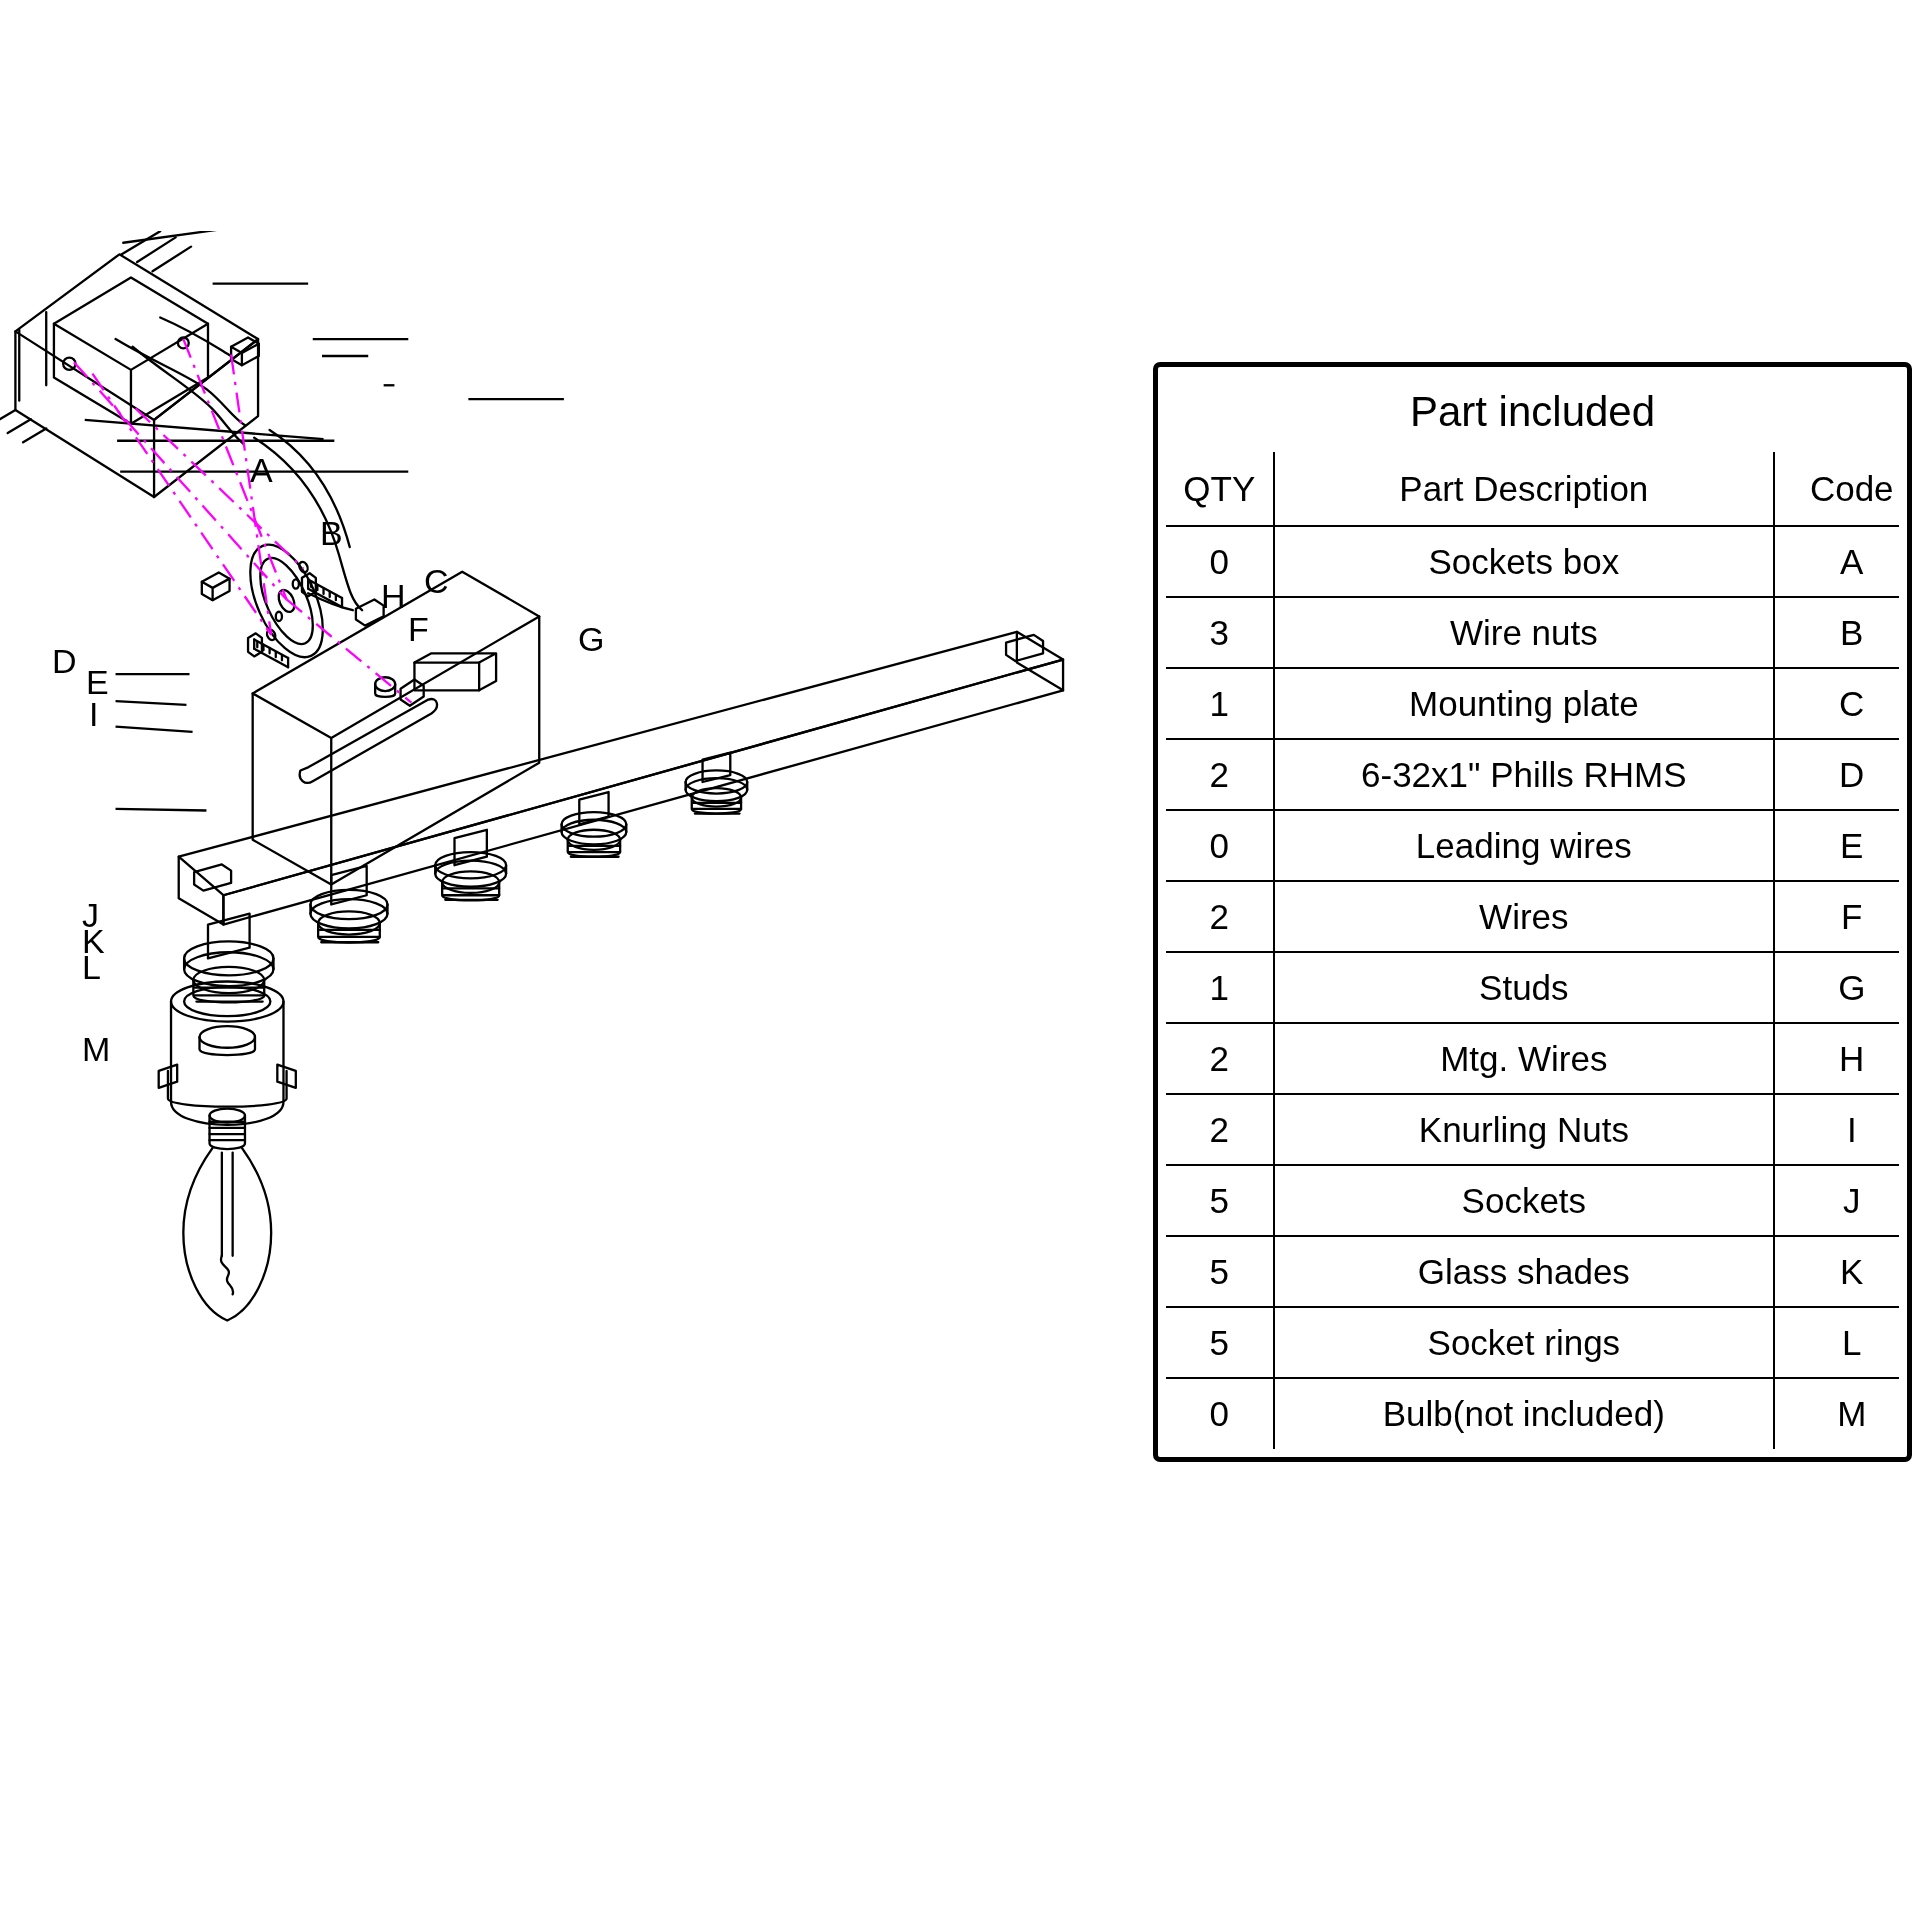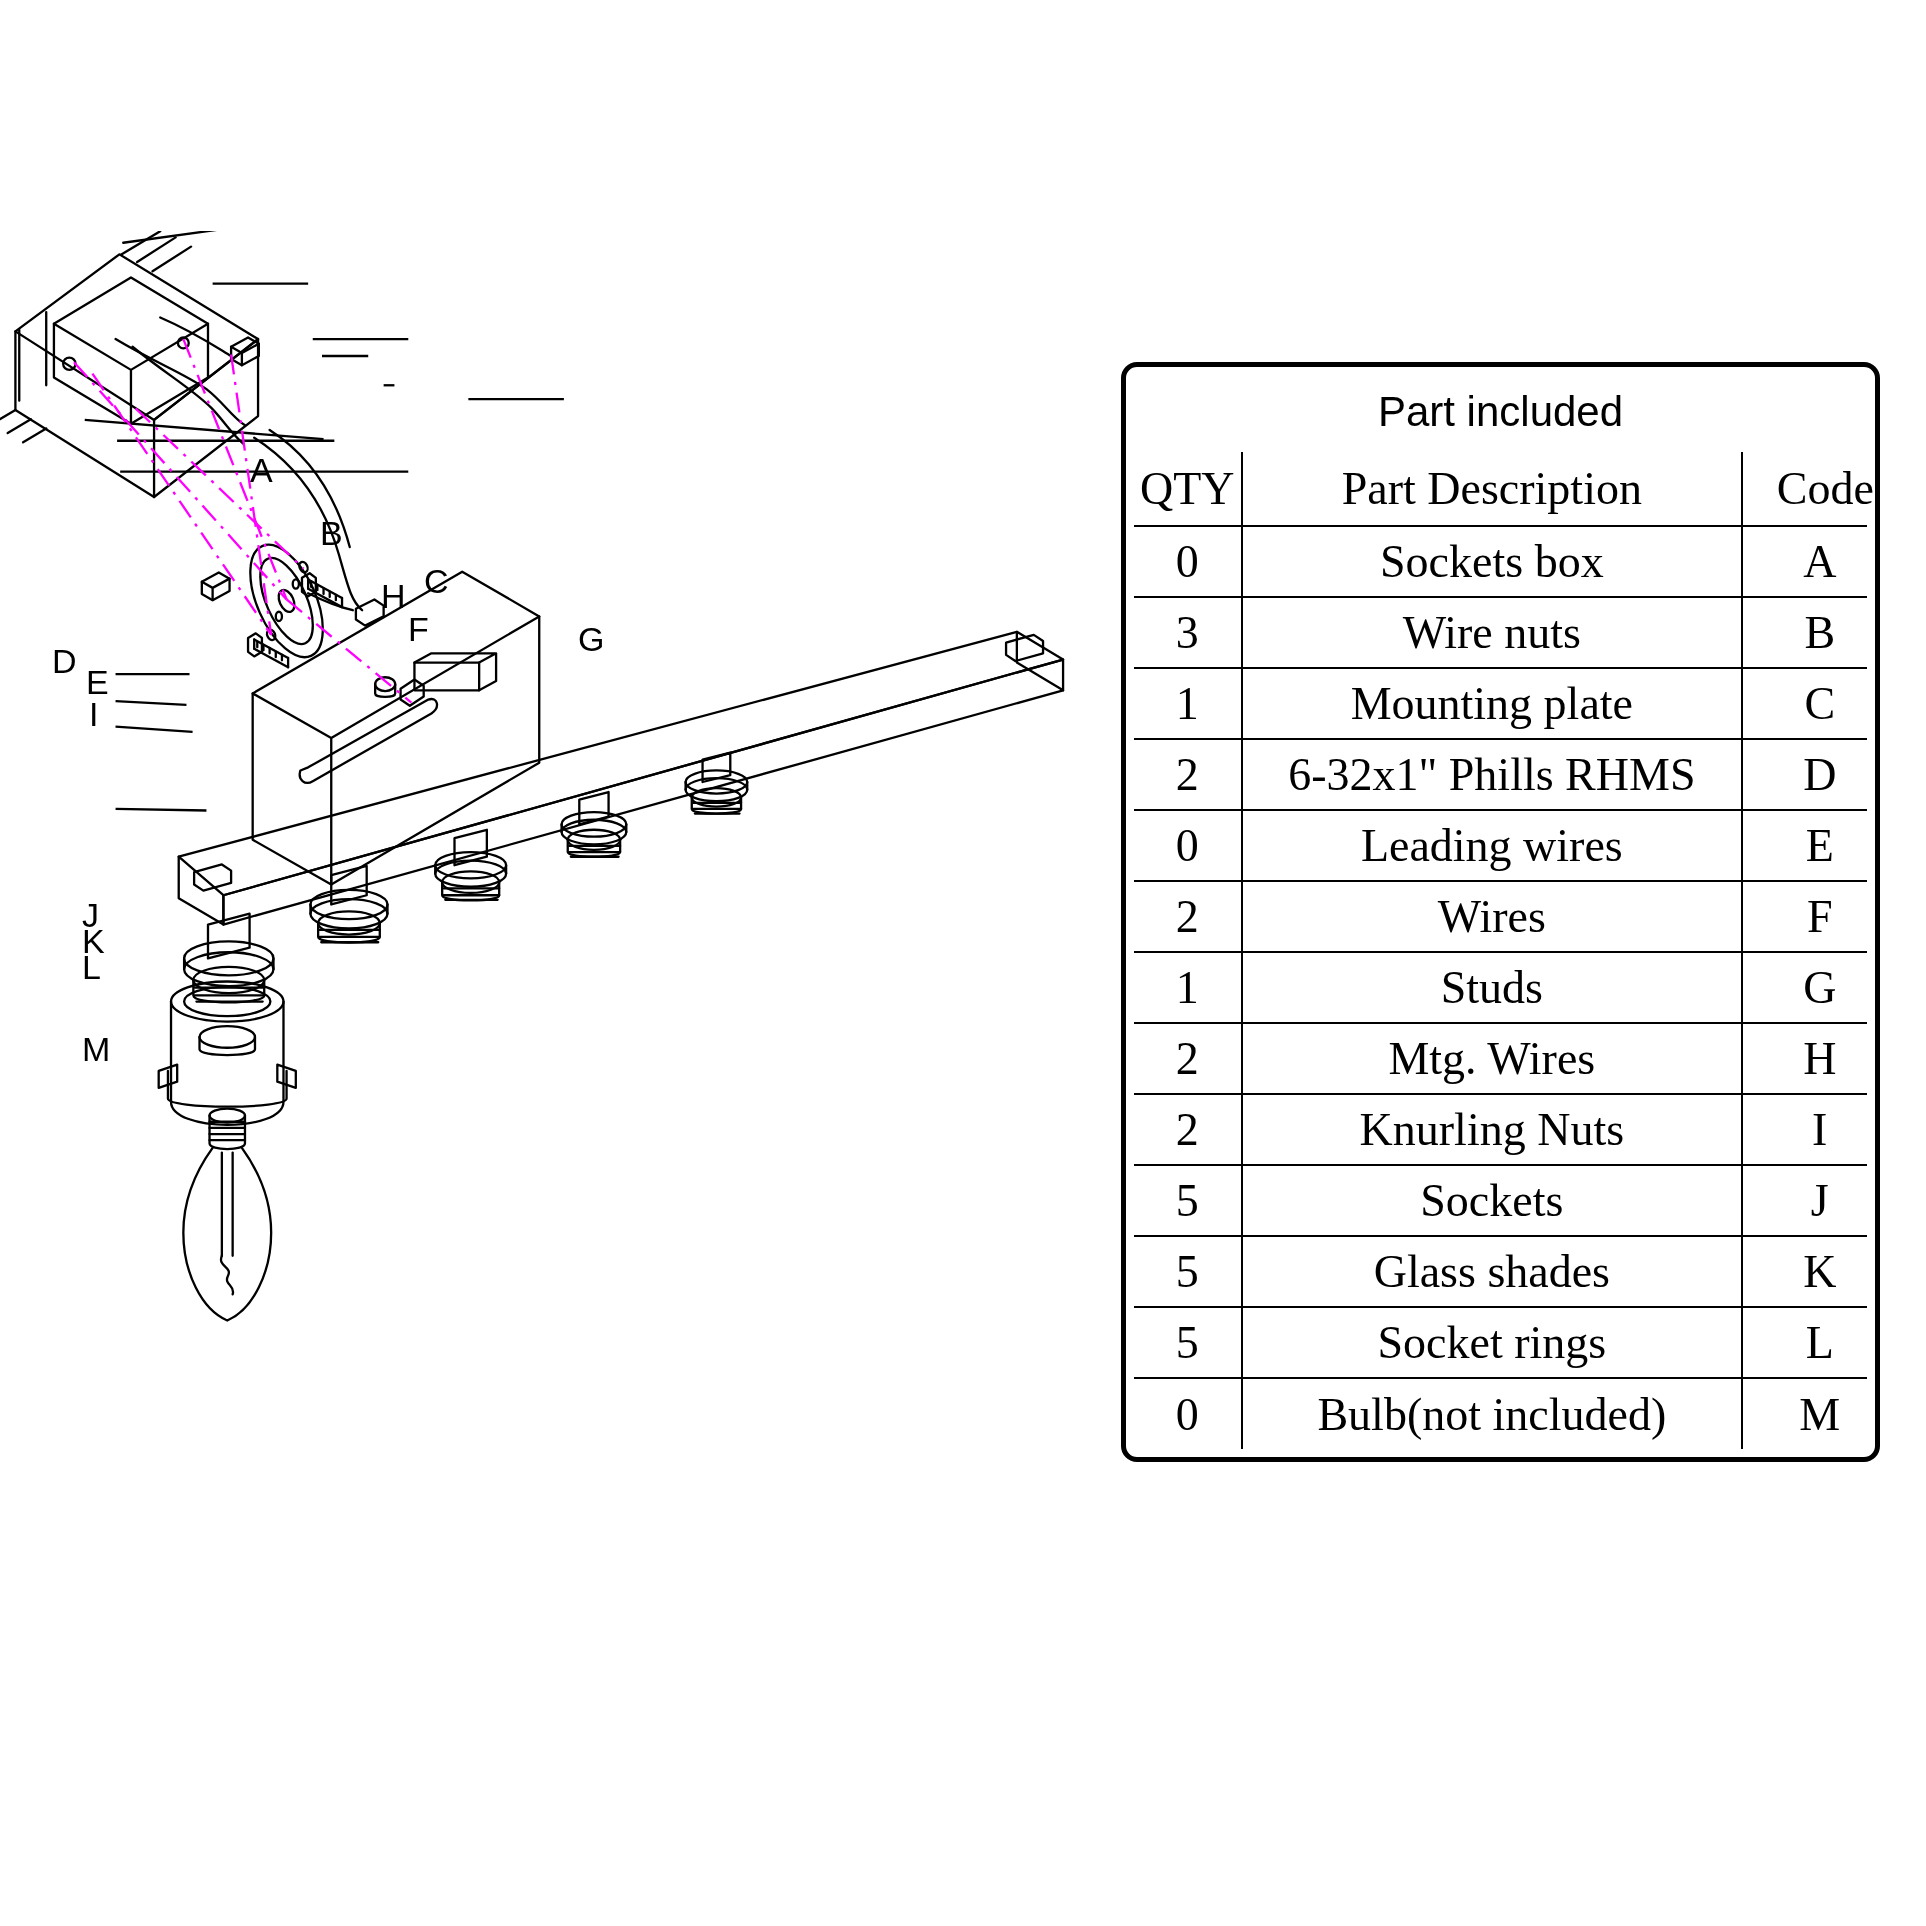--- a/index.html
+++ b/index.html
@@ -38,45 +38,45 @@
     font-size: 34px;
     line-height: 34px;
     font-family: "Liberation Sans", sans-serif;
     color: #000;
     white-space: nowrap;
   }
 
   
   #parts-table {
     position: absolute;
-    left: 1121px;
+    left: 1153px;
     top: 362px;
     width: 759px;
     border: 5.4px solid #000;
-    border-radius: 16px;
+    border-radius: 7px;
     background: #fff;
     box-sizing: border-box;
     padding: 6.2px 7.7px 7.7px 7.7px;
   }
   #parts-title {
     text-align: center;
     font-size: 42px;
     line-height: 59px;
     padding: 9.2px 0 10.8px 0;
     font-family: "Liberation Sans", sans-serif;
   }
   table.parts {
     width: 100%;
     border-collapse: collapse;
     table-layout: fixed;
   }
   table.parts th, table.parts td {
     border: 2.3px solid #000;
-    font-size: 46px;
-    font-family: Liberation Serif, serif;
+    font-size: 35px;
+    font-family: Liberation Sans, sans-serif;
     font-weight: normal;
     height: 71px;
     padding: 0 4.6px;
     box-sizing: border-box;
   }
   table.parts th:nth-child(1), table.parts td.qty { width: 100px; text-align: center; }
   table.parts th:nth-child(2), table.parts td.desc { width: 462px; text-align: center; margin-left: 36px; }
   table.parts th:nth-child(3), table.parts td.code { width: 116px; text-align: center; }
   table.parts thead th { height: 74px; }
   

